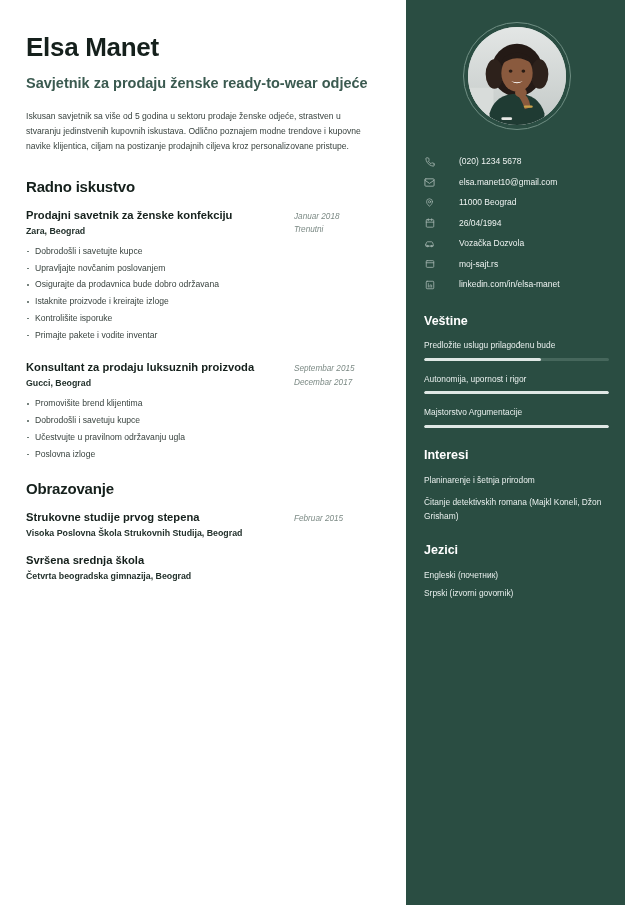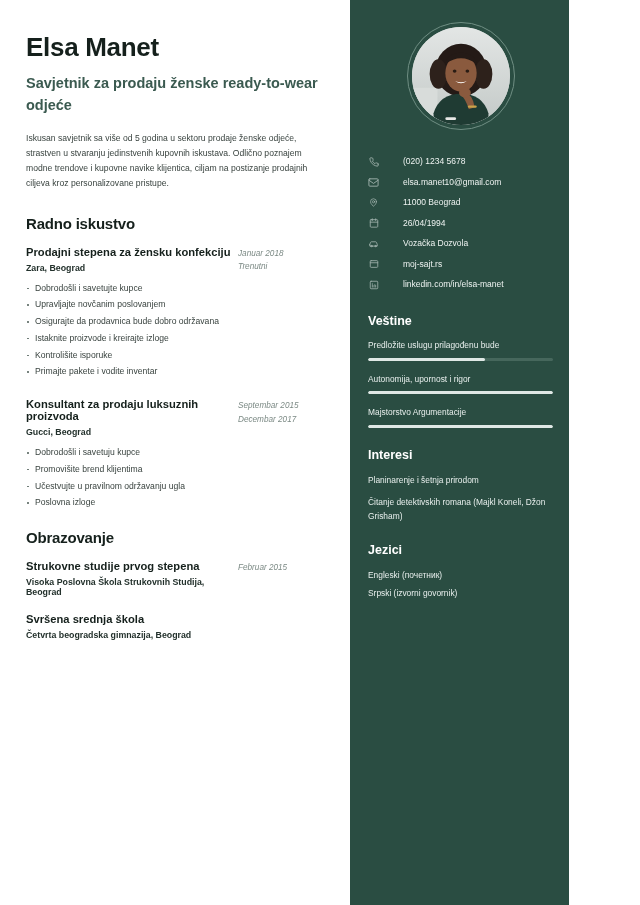--- a/index.html
+++ b/index.html
@@ -6,21 +6,21 @@
   html,body { width:640px; height:905px; }
   body {
     font-family:"Liberation Sans", sans-serif;
     background:#ffffff;
     display:flex;
     overflow:hidden;
   }
 
   
   .left {
-    width:350px;
+    width:406px;
     height:905px;
     background:#ffffff;
     padding:32px 30px 0 26px;
   }
   .name {
     font-size:26px;
     font-weight:bold;
     color:#15201c;
     letter-spacing:-0.3px;
     margin-bottom:10px;
@@ -197,21 +197,21 @@
   <div class="name">Elsa Manet</div>
   <div class="headline">Savjetnik za prodaju ženske ready-to-wear odjeće</div>
   <div class="summary">Iskusan savjetnik sa više od 5 godina u sektoru prodaje ženske odjeće, strastven u stvaranju jedinstvenih kupovnih iskustava. Odlično poznajem modne trendove i kupovne navike klijentica, ciljam na postizanje prodajnih ciljeva kroz personalizovane pristupe.</div>
 
   <div>
     <div class="sect-title">Radno iskustvo</div>
     <div id="exp-list">
         <div class="entry">
           <div class="entry-head">
        <div class="entry-left">
-         <div class="job-title">Prodajni stepena za žensku konfekciju</div>
+         <div class="job-title">Prodajni savetnik za ženske konfekciju</div>
          <div class="job-org">Zara, Beograd</div>
        </div>
        <div class="dates">
          <div class="date-line">Januar 2018</div>
          <div class="date-line">Trenutni</div>
        </div>
      </div>
      <ul class="bullets">
             <li>Dobrodošli i savetujte kupce</li>
             <li>Upravljajte novčanim poslovanjem</li>
@@ -226,22 +226,22 @@
        <div class="entry-left">
          <div class="job-title">Konsultant za prodaju luksuznih proizvoda</div>
          <div class="job-org">Gucci, Beograd</div>
        </div>
        <div class="dates">
          <div class="date-line">Septembar 2015</div>
          <div class="date-line">Decembar 2017</div>
        </div>
      </div>
      <ul class="bullets">
+            <li>Promovišite brend klijentima</li>
             <li>Dobrodošli i savetuju kupce</li>
-            <li>Promovišite brend klijentima</li>
             <li>Učestvujte u pravilnom održavanju ugla</li>
             <li>Poslovna izloge</li>
           </ul>
         </div>
       </div>
   </div>
 
   <div>
     <div class="sect-title">Obrazovanje</div>
     <div id="edu-list">

